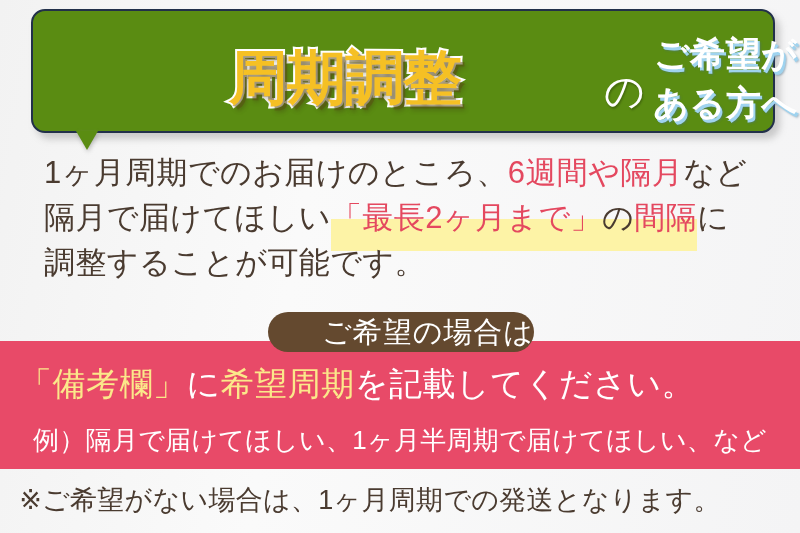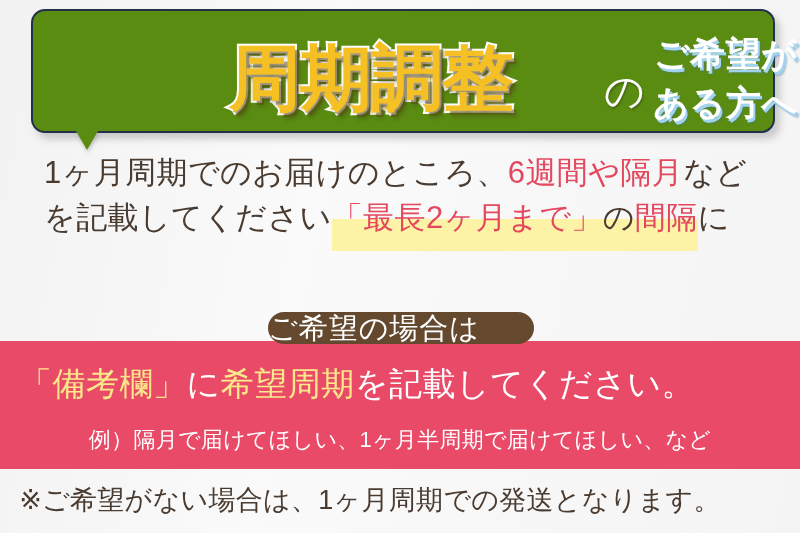--- a/index.html
+++ b/index.html
@@ -80,21 +80,21 @@
     display: block;
     width: 150px;
     height: 9px;
   }
 
   
   .main-title {
     position: absolute;
     left: 196px;
     top: 15px;
-    font-size: 72px;
+    font-size: 59px;
     line-height: 104px;
     font-weight: 700;
     letter-spacing: -1px;
     white-space: nowrap;
     color: #f5c024;
     -webkit-text-stroke: 4px #ffffff;
     paint-order: stroke fill;
     text-shadow:
       4px 4px 0 rgba(90,70,20,0.45),
       5px 6px 4px rgba(60,50,15,0.30);
@@ -148,26 +148,26 @@
     background: linear-gradient(to top, #fdf3a6 0%, #fdf3a6 62%, rgba(253,243,166,0) 62%);
     padding-bottom: 16px;
   }
 
   
   .pill {
     position: absolute;
     left: 268px;
     top: 312px;
     width: 266px;
-    height: 32px;
+    height: 40px;
     border-radius: 26px;
     background: #64492f;
     display: flex;
     align-items: center;
-    justify-content: flex-start;
+    justify-content: flex-end;
     z-index: 3;
   }
   .pill-label {
     color: #ffffff;
     font-size: 29px;
     line-height: 34px;
     font-weight: 400;
     letter-spacing: 1px;
     white-space: nowrap;
   }
@@ -195,21 +195,21 @@
     letter-spacing: 0.5px;
     z-index: 2;
   }
   .band-main .yellow { color: #fbe88a; }
   .band-sub {
     position: absolute;
     left: 0;
     top: 423px;
     width: 800px;
     text-align: center;
-    font-size: 22px;
+    font-size: 26px;
     line-height: 34px;
     color: #ffffff;
     white-space: nowrap;
     letter-spacing: 0.3px;
     z-index: 2;
   }
 
   
   .footer-note {
     position: absolute;
@@ -241,22 +241,23 @@
       <div class="wish-line">ある方へ</div>
     </div>
   </div>
   <div class="bubble-tail"></div>
 
   <div class="body-text">
     <div class="body-line">
       <span>1ヶ月周期でのお届けのところ、</span><span class="accent-pink">6週間や隔月</span><span>など</span>
     </div>
     <div class="body-line">
-      <span>を記載してください</span><span class="accent-pink hl">「最長2ヶ月まで」</span><span class="hl">の</span><span class="accent-pink hl">間隔</span><span>に</span>
+      <span>隔月で届けてほしい</span><span class="accent-pink hl">「最長2ヶ月まで」</span><span class="hl">の</span><span class="accent-pink hl">間隔</span><span>に</span>
     </div>
+    <div class="body-line">調整することが可能です。</div>
   </div>
 
   <div class="pink-band"></div>
 
   <div class="pill">
     <span class="pill-label">ご希望の場合は</span>
   </div>
 
   <div class="band-main">
     <span class="yellow">「備考欄」</span><span>に</span><span class="yellow">希望周期</span><span>を記載してください。</span>

